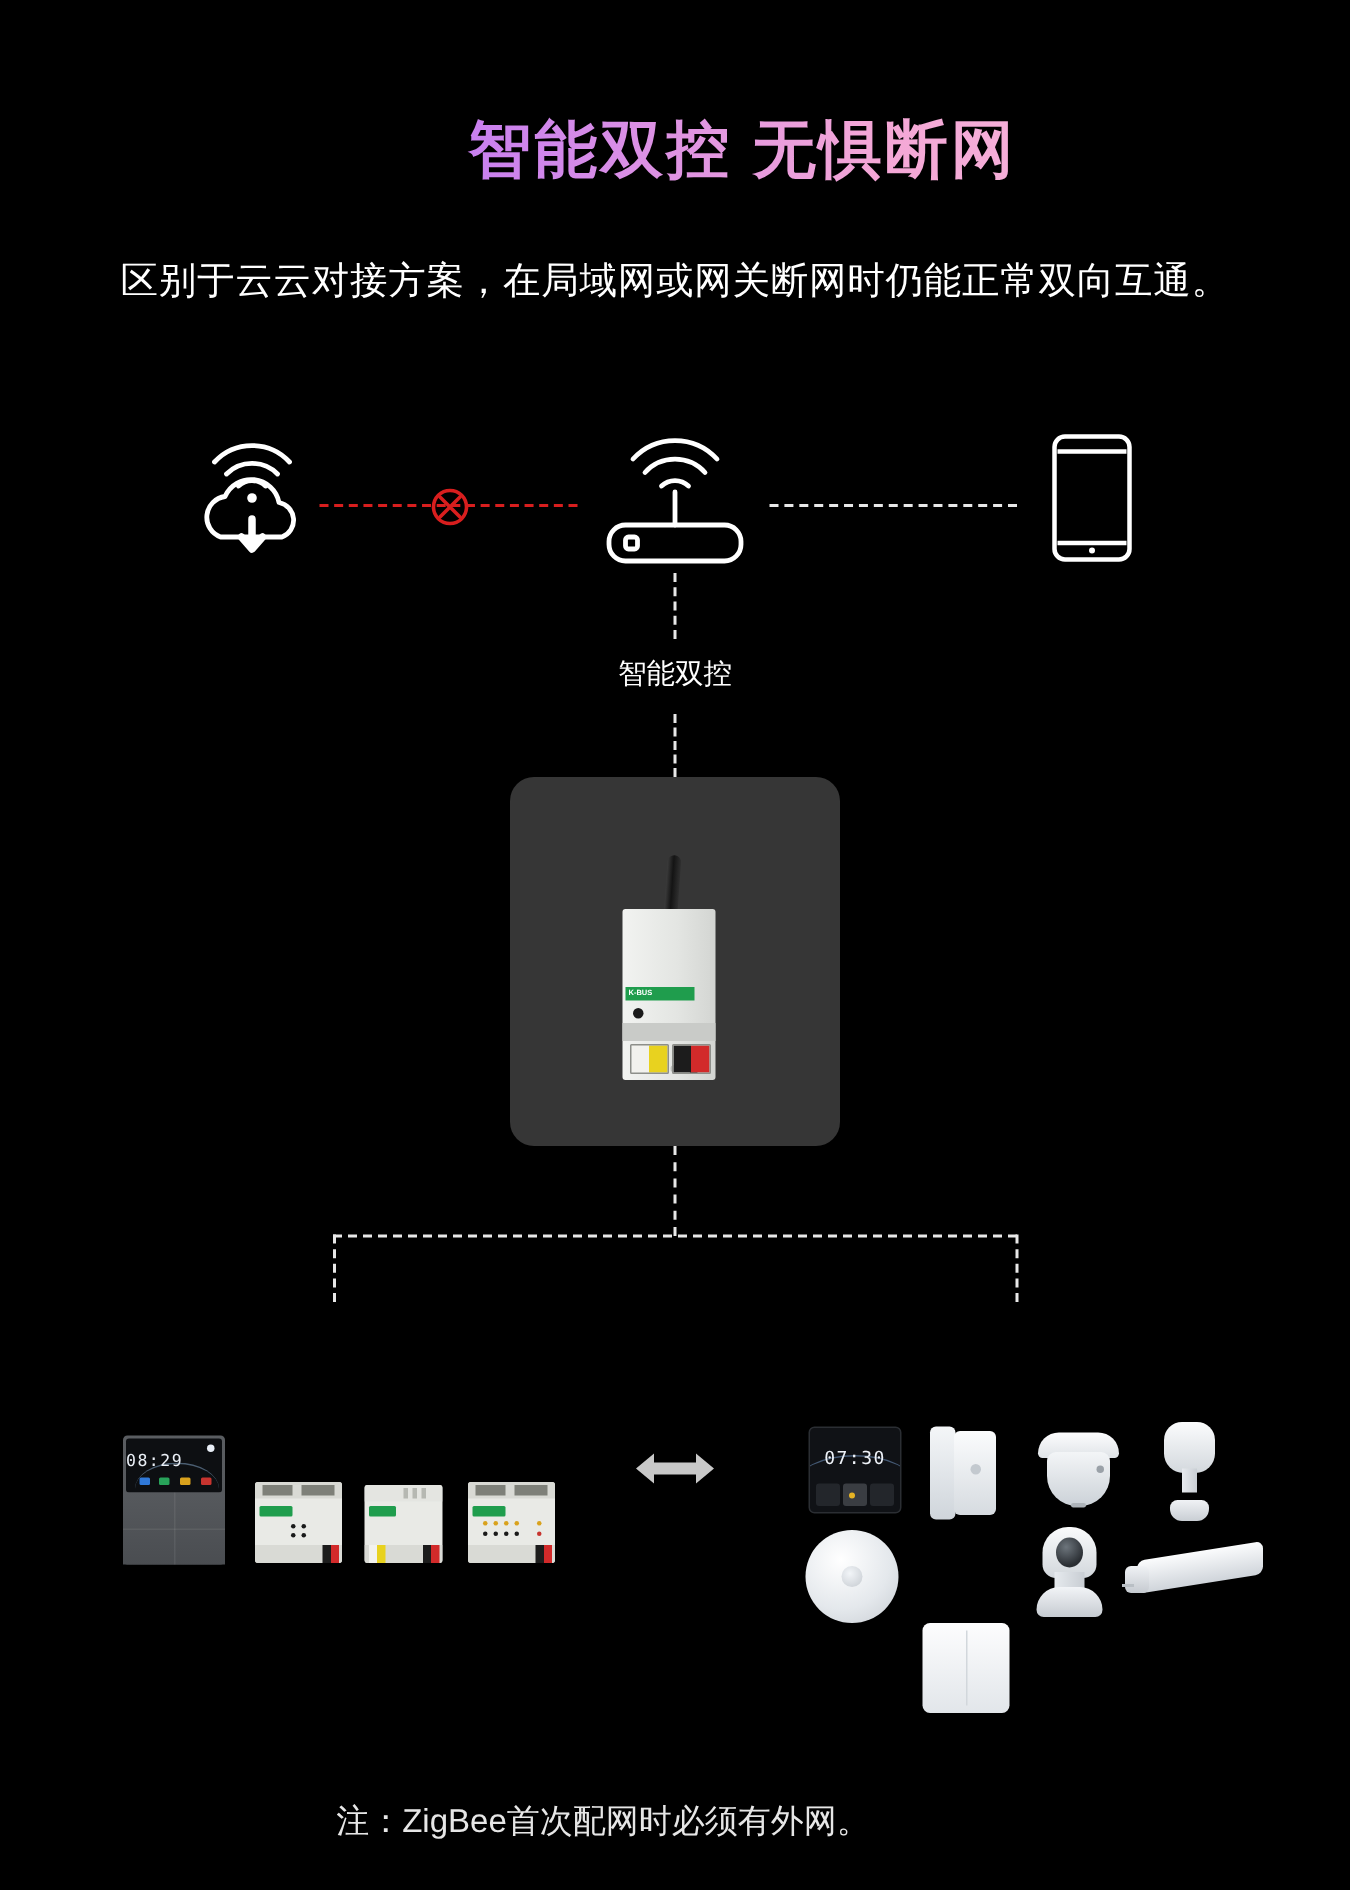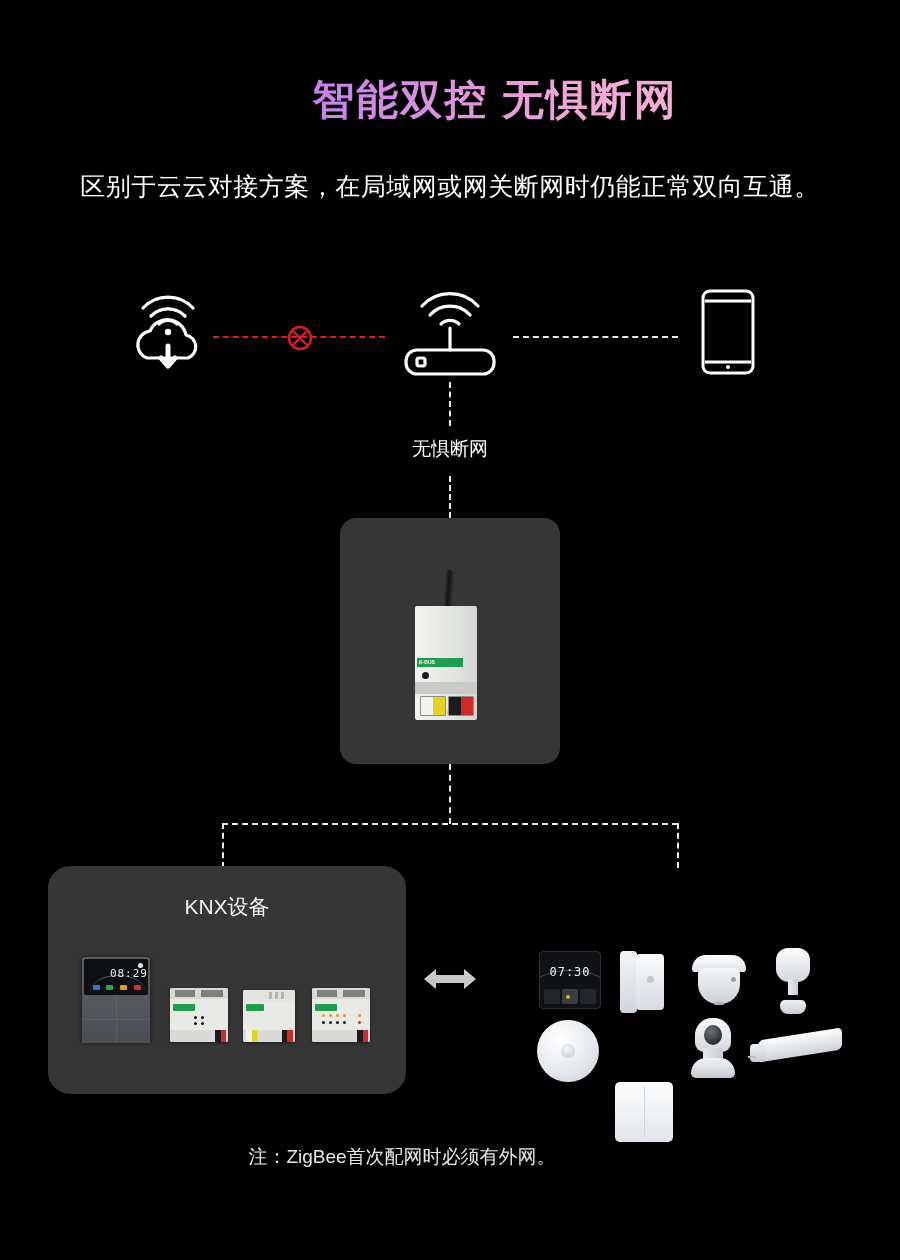--- a/index.html
+++ b/index.html
@@ -42,30 +42,30 @@
   .gw-device{position:absolute;left:415px;top:570px;width:62px;height:150px;}
 
   
   .box{position:absolute;background:#363636;border-radius:22px;}
   .box-knx{left:48px;top:866px;width:358px;height:228px;}
   .box-zb{left:493px;top:866px;width:362px;height:228px;}
   .box-title{position:absolute;left:0;top:27px;width:100%;text-align:center;
              font-size:21px;color:#f2f2f2;}
   .bi-arrow{position:absolute;left:422px;top:962px;width:56px;height:34px;}
 
-  .note{position:absolute;left:0;top:1144px;width:804px;text-align:center;
-        font-size:19px;color:#e6e6e6;}
+  .note{position:absolute;left:0;top:1199px;width:804px;text-align:center;
+        font-size:22px;color:#e6e6e6;}
 
   
   .knx-panel{position:absolute;left:82px;top:957px;width:68px;height:86px;
              background:linear-gradient(180deg,#5a5d61 0%,#4e5155 100%);
              border-radius:3px;box-shadow:0 0 4px rgba(0,0,0,.6);}
   .knx-panel .scr{position:absolute;left:2px;top:2px;width:64px;height:36px;
              background:#0d0f12;border-radius:2px;overflow:hidden;}
-  .knx-panel .clk{position:absolute;left:0;top:8px;width:100%;text-align:right;
+  .knx-panel .clk{position:absolute;left:0;top:8px;width:100%;text-align:left;
              font-family:"DejaVu Sans Mono",monospace;font-size:11px;color:#e9eef5;
              letter-spacing:1px;}
   .knx-panel .arc{position:absolute;left:6px;top:16px;width:56px;height:34px;
              border-top:1px solid rgba(150,190,230,.45);border-radius:50%;}
   .knx-panel .dot{position:absolute;top:26px;width:7px;height:5px;border-radius:1px;}
   .knx-panel .mn{position:absolute;right:5px;top:4px;width:5px;height:5px;
              background:#e8eef6;border-radius:50%;}
   .knx-panel .btm{position:absolute;left:0;top:38px;width:100%;height:48px;
              background:linear-gradient(180deg,#56595d,#4a4d51);}
   .knx-panel .btm:after{content:"";position:absolute;left:50%;top:0;width:1px;
@@ -227,21 +227,21 @@
   <div class="dash-red"></div>
   <div class="xbadge">
     <svg viewBox="0 0 26 26" width="26" height="26">
       <circle cx="13" cy="13" r="11" fill="none" stroke="#d81e1e" stroke-width="2.4"></circle>
       <path d="M6.5 6.5 L19.5 19.5 M19.5 6.5 L6.5 19.5" stroke="#d81e1e" stroke-width="2.4" stroke-linecap="round"></path>
     </svg>
   </div>
   <div class="dash-white-top"></div>
 
   <div class="vline" style="left:449px;top:382px;height:44px;"></div>
-  <div class="lan-label">无惧断网</div>
+  <div class="lan-label">智能双控</div>
   <div class="vline" style="left:449px;top:476px;height:42px;"></div>
 
   <div class="gw-card"></div>
   <div class="gw-device">
     <div class="gwd">
       <div class="ant"></div>
       <div class="shell">
         <div class="green"></div>
         <div class="glabel">K-BUS</div>
         <div class="blk" style="left:7px;top:66px;"></div>
@@ -254,23 +254,20 @@
         <div class="term" style="left:33px;width:24px;background:linear-gradient(90deg,#1c1c1c 50%,#d22a2a 50%);border:1px solid #8d8f8a;"></div>
       </div>
     </div>
   </div>
 
   <div class="vline" style="left:449px;top:764px;height:60px;"></div>
   <div class="hline" style="left:222px;top:823px;width:456px;"></div>
   <div class="vline" style="left:222px;top:823px;height:45px;"></div>
   <div class="vline" style="left:677px;top:823px;height:45px;"></div>
 
-  <div class="box box-knx">
-    <div class="box-title">KNX设备</div>
-  </div>
 
   <div class="knx-panel">
     <div class="scr">
       <div class="arc"></div>
       <div class="clk">08:29</div>
       <div class="mn"></div>
       <div class="dot" style="left:9px;background:#2f78d8;"></div>
       <div class="dot" style="left:22px;background:#28a35a;"></div>
       <div class="dot" style="left:36px;background:#d9a21d;"></div>
       <div class="dot" style="left:50px;background:#c7342f;"></div>

